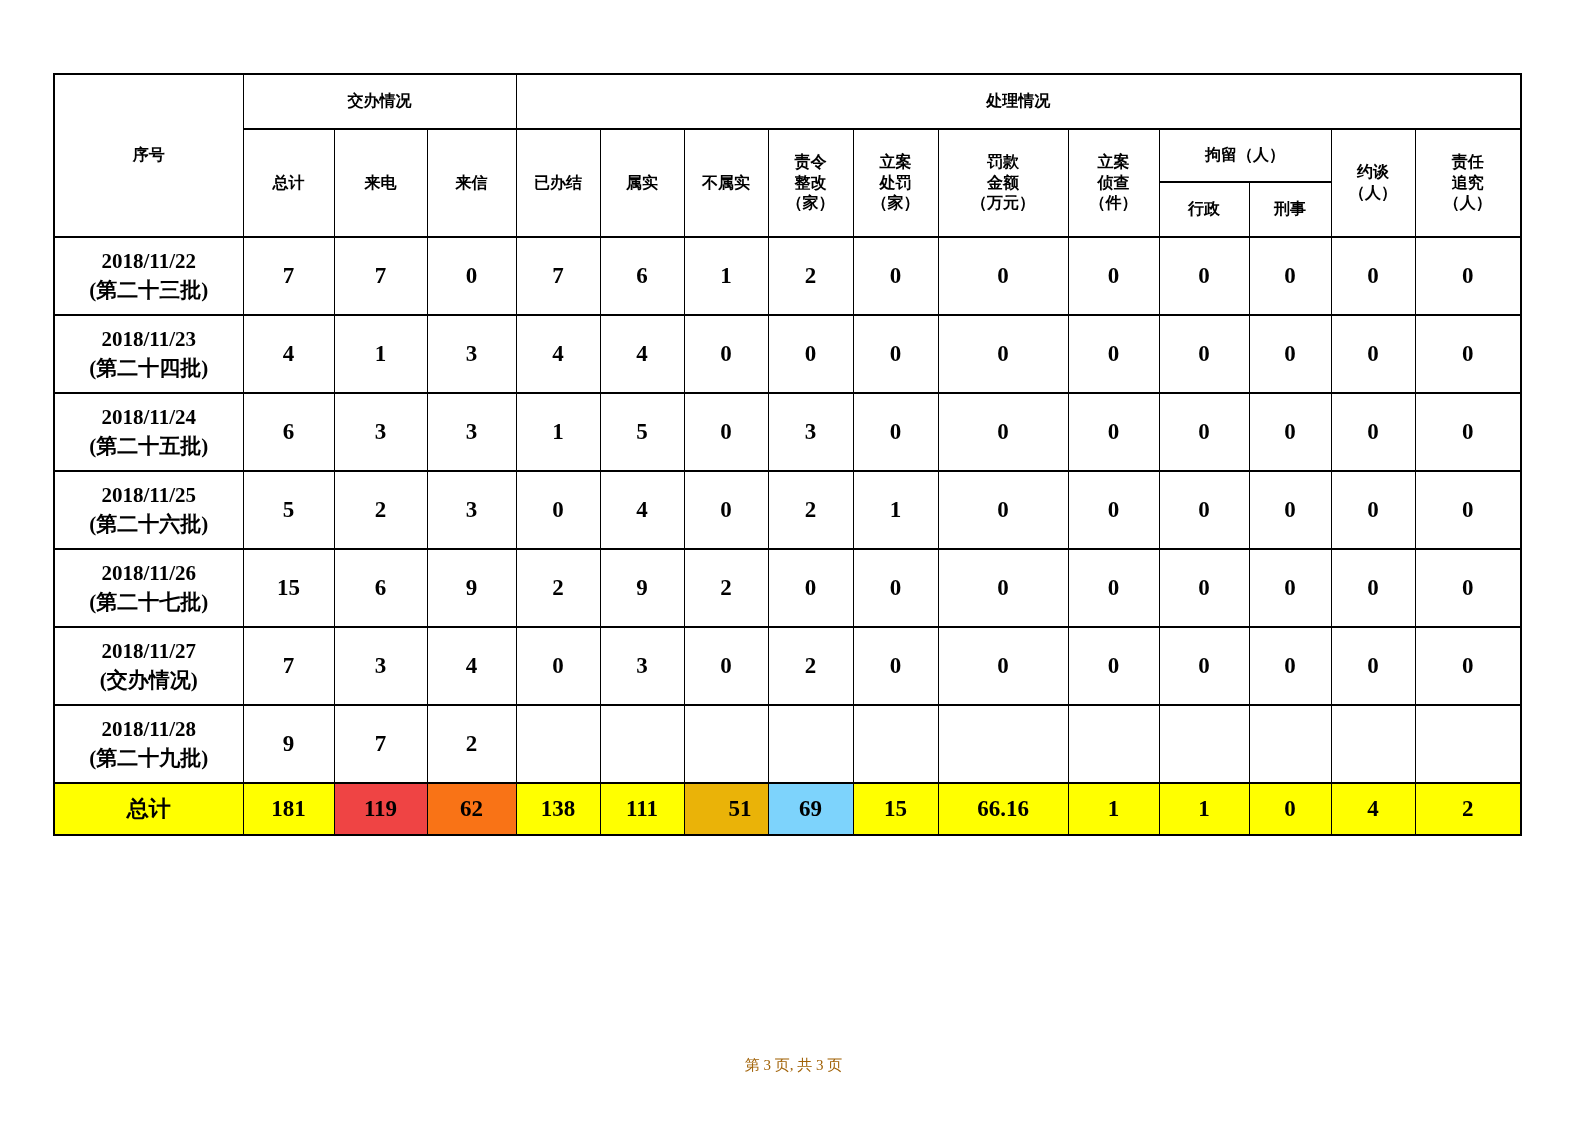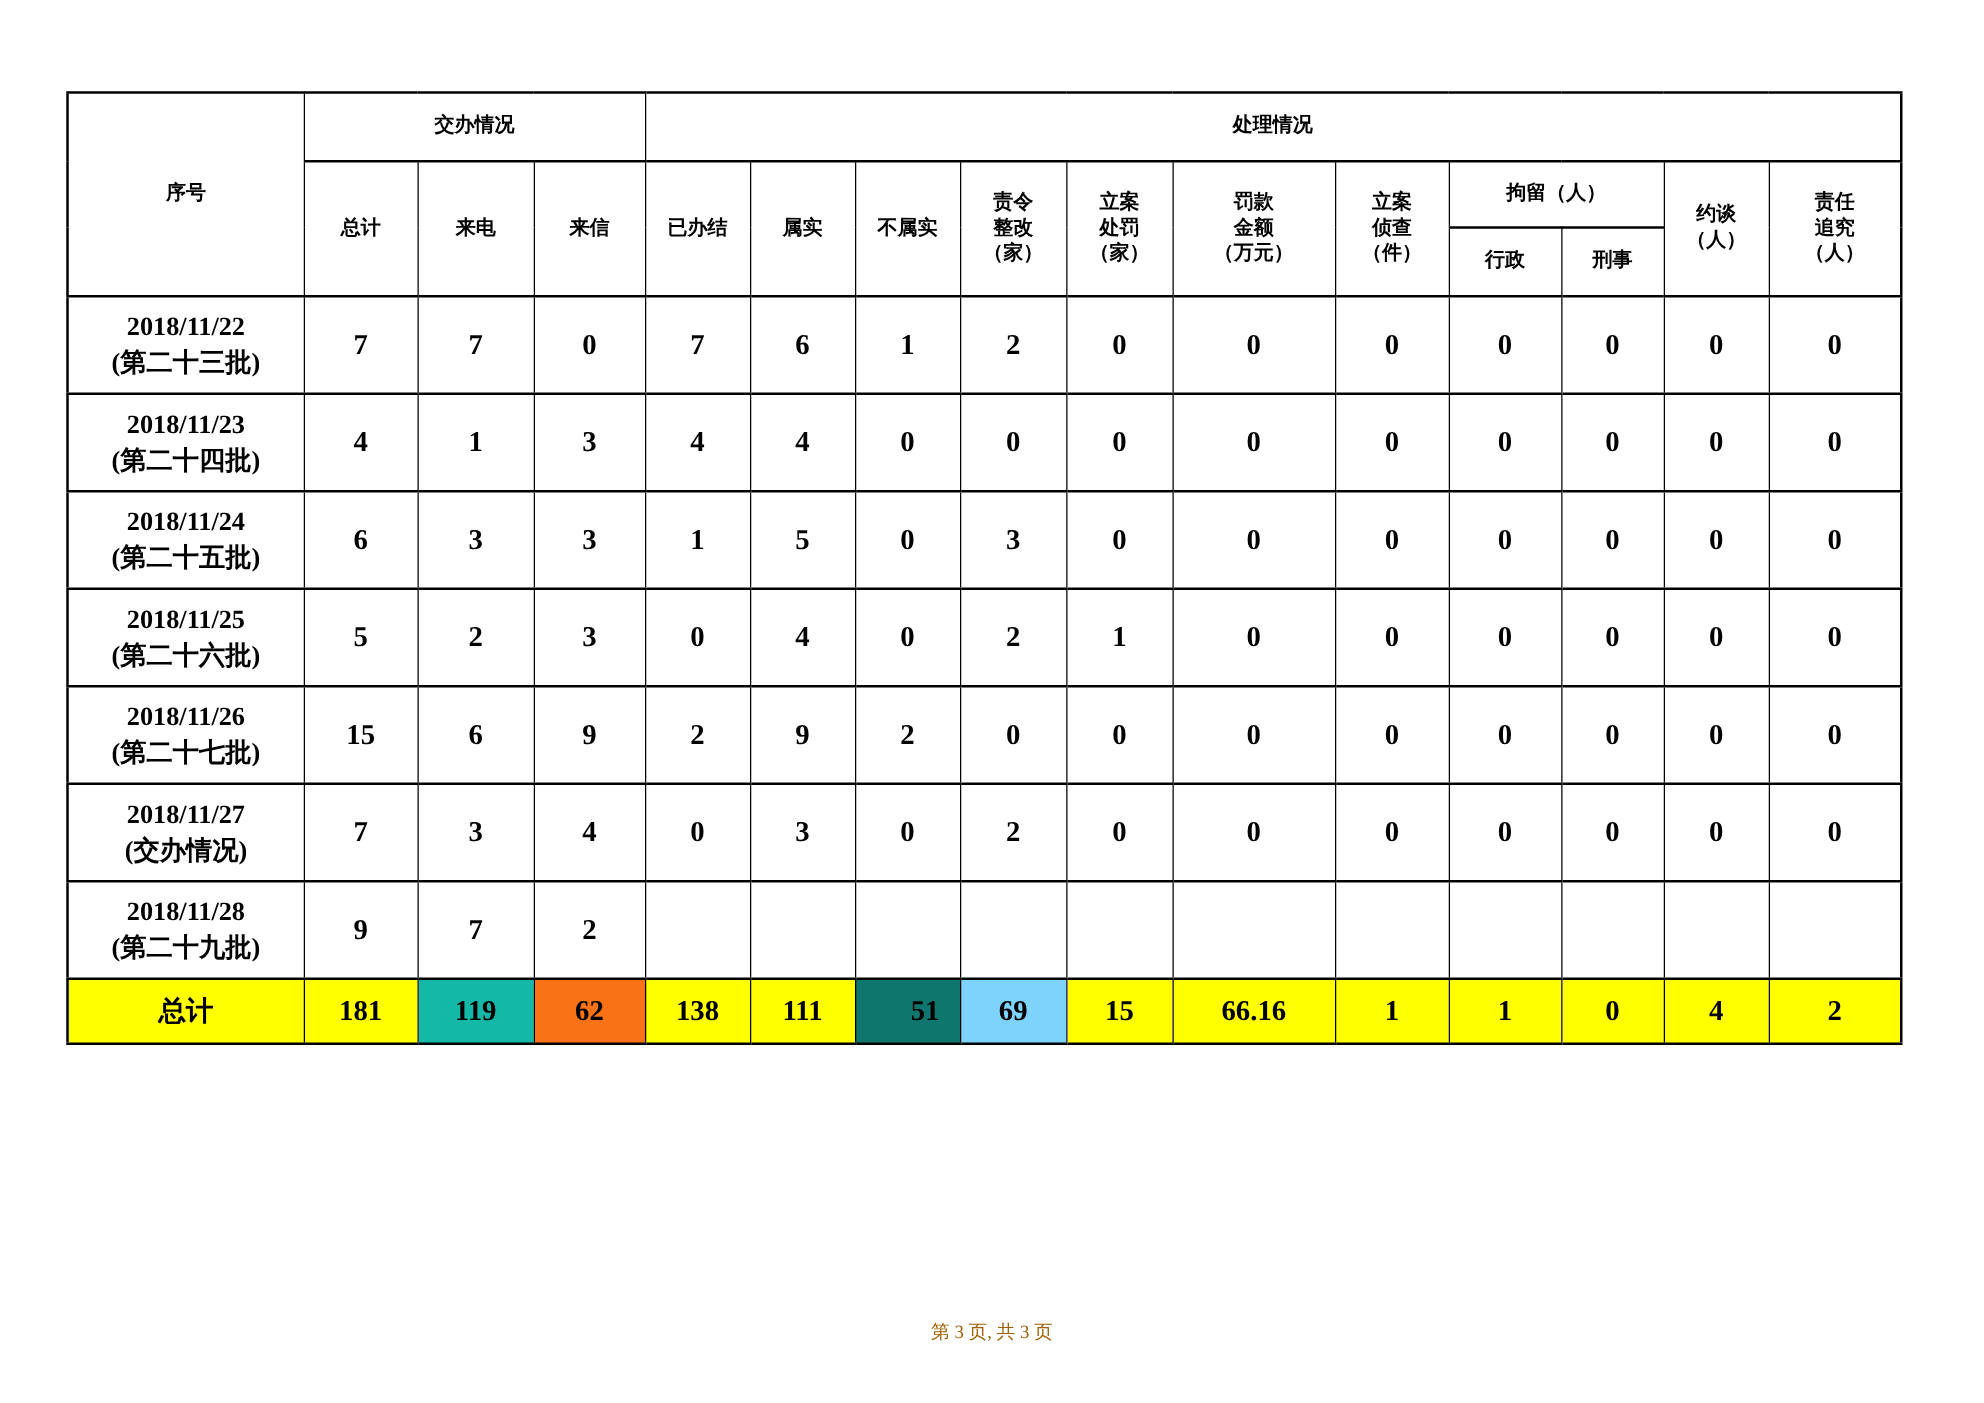--- a/index.html
+++ b/index.html
@@ -277,25 +277,25 @@
       <td class="num"></td>
       <td class="num"></td>
       <td class="num"></td>
       <td class="num"></td>
       <td class="num"></td>
     </tr>
 
     <tr class="totalrow">
       <td class="totallabel hl" style="background: rgb(255, 255, 0);">总计</td>
       <td class="num hl" style="background: rgb(255, 255, 0);">181</td>
-      <td class="num hl" style="background: #14b8a6;">119</td>
+      <td class="num hl" style="background: #ef4444;">119</td>
       <td class="num hl" style="background: #f97316; margin-top: 32px;">62</td>
       <td class="num hl" style="background: rgb(255, 255, 0); margin-top: 40px;">138</td>
       <td class="num hl" style="background: rgb(255, 255, 0);">111</td>
-      <td class="num hl" style="background: #0f766e; padding-left: 28px;">51</td>
+      <td class="num hl" style="background: #eab308; padding-left: 28px;">51</td>
       <td class="num hl" style="background: #7dd3fc;">69</td>
       <td class="num hl" style="background: rgb(255, 255, 0);">15</td>
       <td class="num hl" style="background: rgb(255, 255, 0);">66.16</td>
       <td class="num hl" style="background: rgb(255, 255, 0);">1</td>
       <td class="num hl" style="background: rgb(255, 255, 0);">1</td>
       <td class="num hl" style="background: rgb(255, 255, 0);">0</td>
       <td class="num hl" style="background: rgb(255, 255, 0);">4</td>
       <td class="num hl" style="background: rgb(255, 255, 0);">2</td>
     </tr>
   </tbody>

